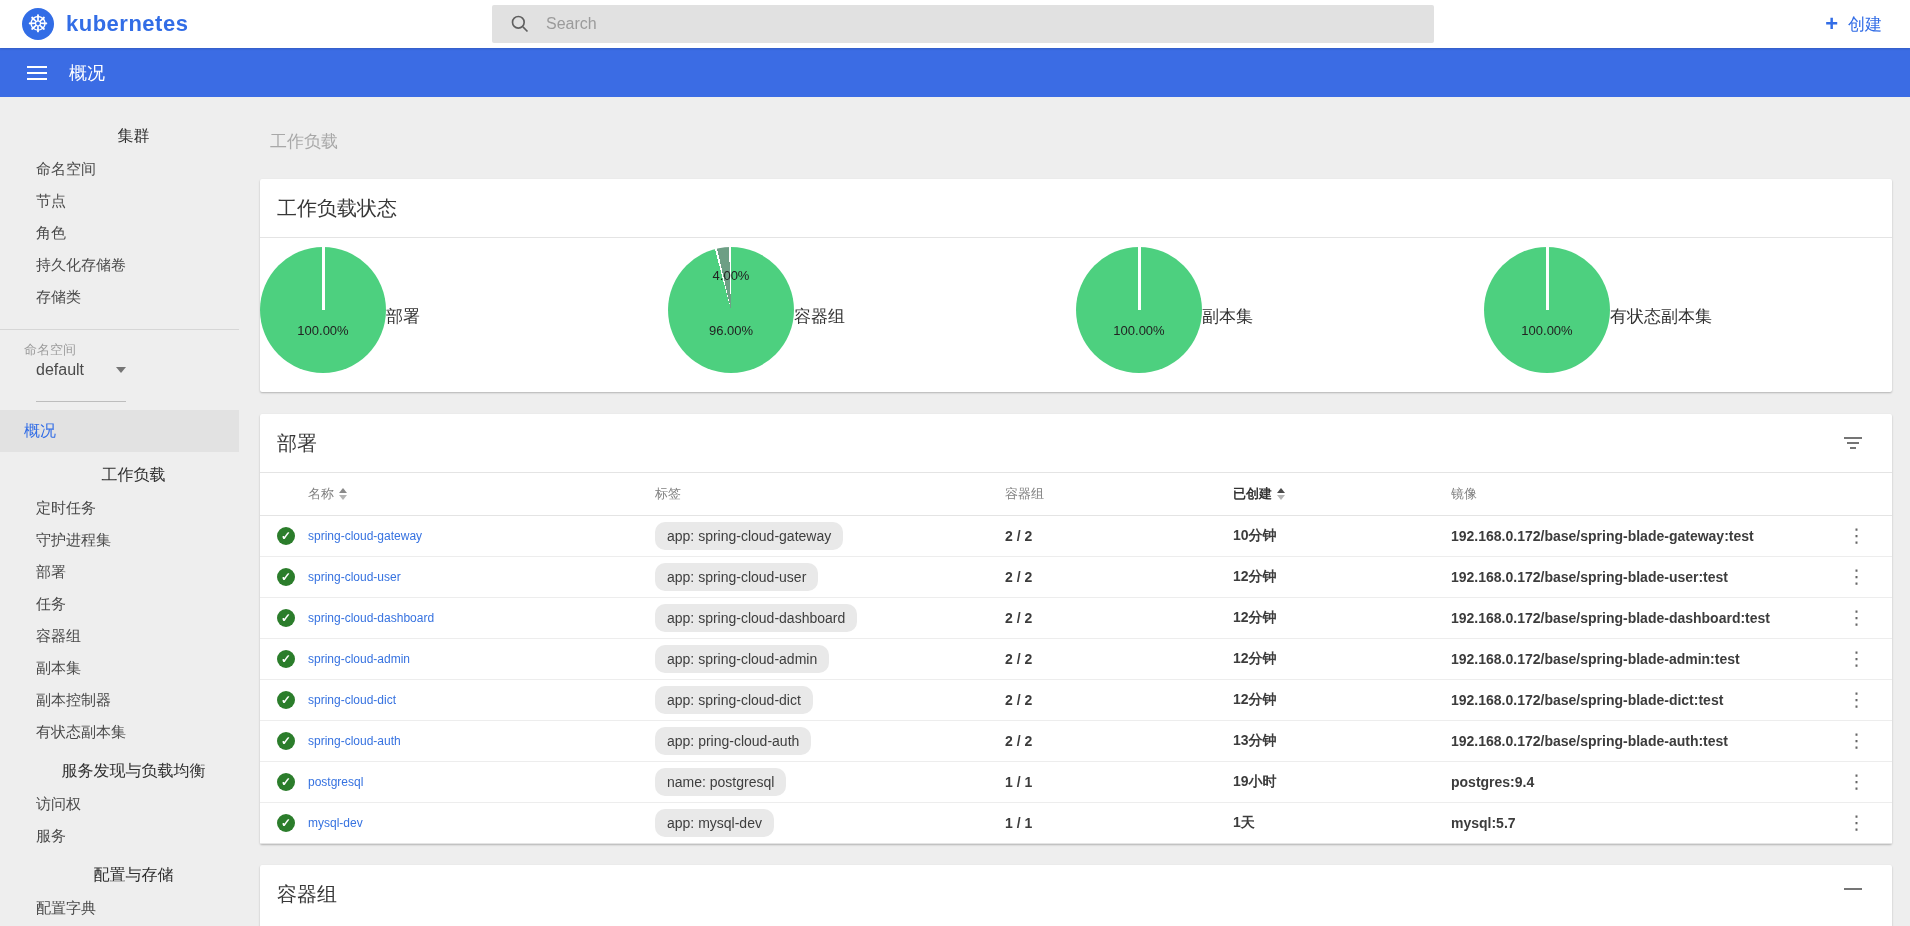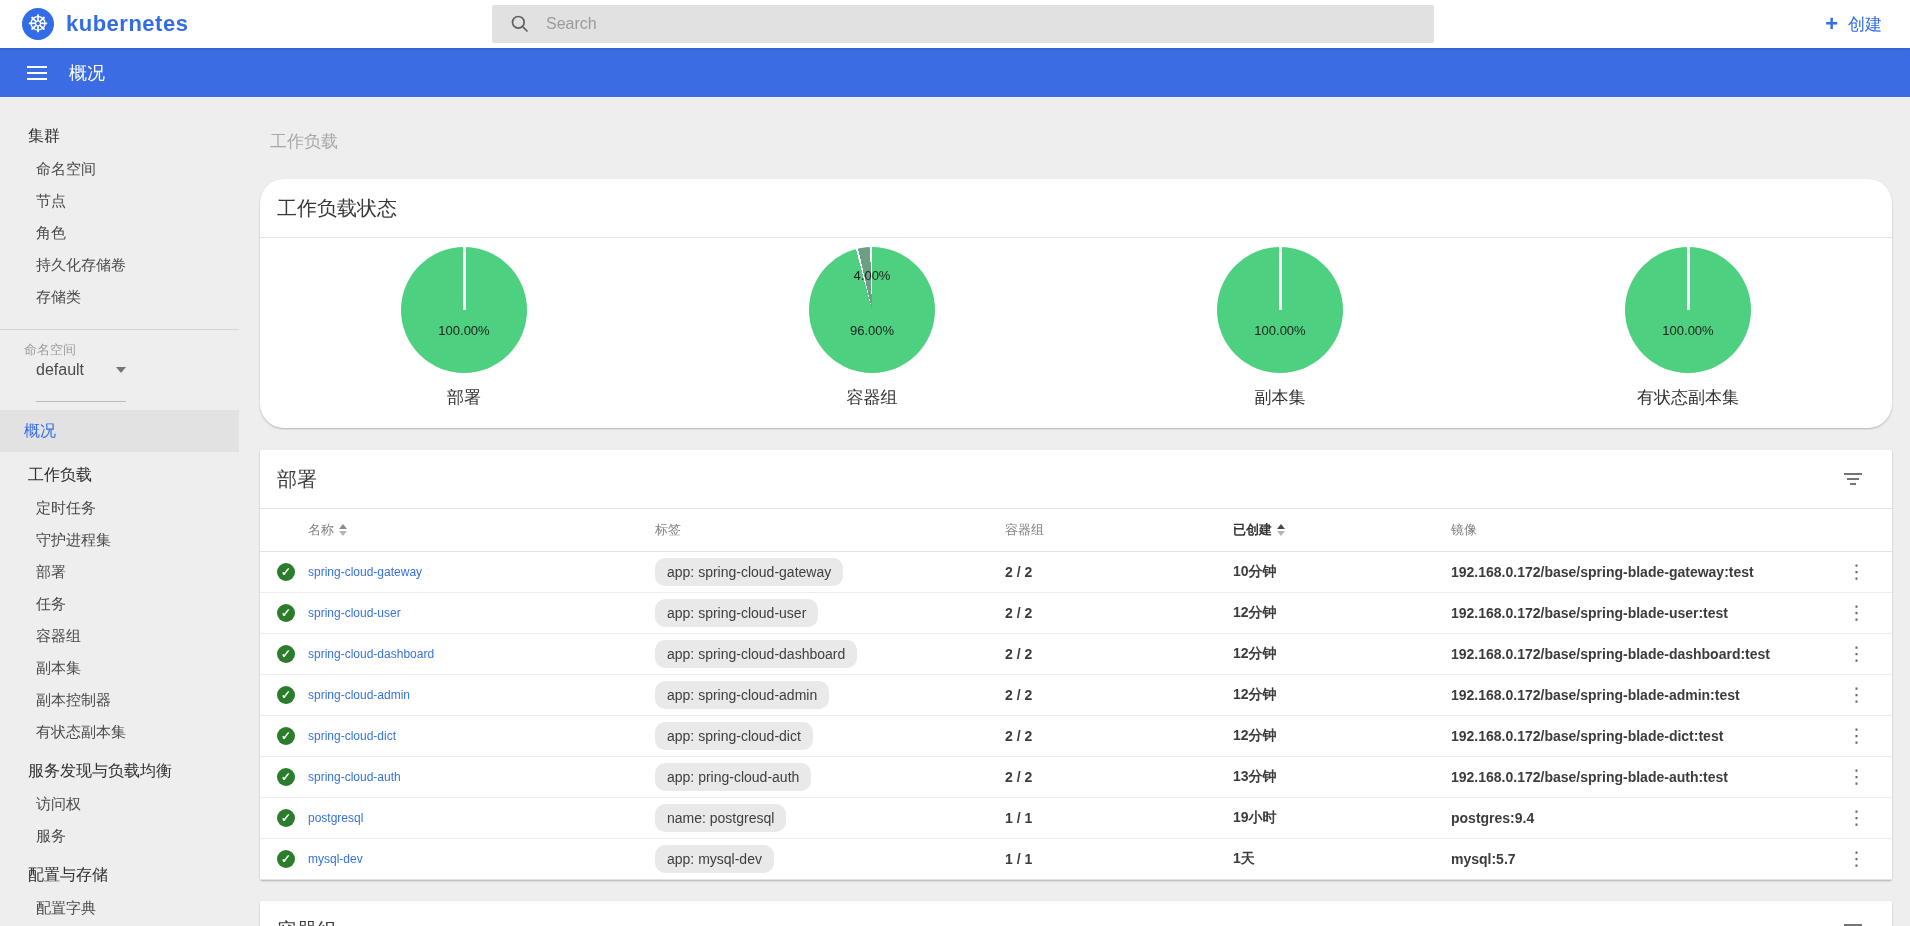--- a/index.html
+++ b/index.html
@@ -48,21 +48,21 @@
     display:flex; align-items:center; z-index:4;
   }
   .hamburger{ margin-left:27px; width:20px; cursor:pointer; }
   .hamburger span{ display:block; height:2px; background:#fff; margin:4px 0; }
   .toolbar-title{ color:#fff; font-size:18px; margin-left:22px; }
   
   .sidebar{
     position:absolute; left:0; top:97px; width:239px; height:829px;
     padding-top:16px; overflow:hidden;
   }
-  .nav-section{ height:34px; line-height:34px; padding-left:28px; font-size:16px; color:#2f2f2f; margin-top:6px; cursor:pointer; white-space:nowrap; }
+  .nav-section{ height:34px; line-height:34px; padding-left:28px; font-size:16px; color:#2f2f2f; margin-top:6px; cursor:pointer; white-space:nowrap;text-align:center; }
   .nav-item{ height:32px; line-height:32px; padding-left:36px; font-size:15px; color:#4a4a4a; cursor:pointer; white-space:nowrap; }
   .nav-divider{ border-top:1px solid #d6d6d6; margin:16px 0 8px 0; }
   .ns-label{ height:24px; line-height:24px; padding-left:24px; font-size:13px; color:#9c9c9c; }
   .ns-select{
     position:relative; height:40px; margin:0 0 8px 36px; width:90px;
     display:flex; align-items:center; justify-content:space-between;
     font-size:16px; color:#4a4a4a; cursor:pointer;
     border-bottom:1px solid #bdbdbd; padding-bottom:24px;
   }
   .caret-down{ width:0; height:0; border-left:5px solid transparent; border-right:5px solid transparent; border-top:6px solid #757575; }
@@ -77,23 +77,23 @@
     background:#fff; margin-left:21px; margin-right:18px;
     box-shadow:0 1px 2px rgba(0,0,0,.25); border-radius:2px;
   }
   .card-head{ position:relative; height:58px; }
   .card-title{ position:absolute; left:17px; top:16px; font-size:20px; color:#383838; }
   .filter-icon{ position:absolute; right:30px; top:20px; width:18px; cursor:pointer; }
   .filter-icon i{ display:block; height:2px; background:#757575; margin:3px auto; }
   .filter-icon i:nth-child(1){ width:18px; } .filter-icon i:nth-child(2){ width:12px; } .filter-icon i:nth-child(3){ width:6px; }
   .card-divider{ border-top:1px solid #e4e4e4; }
   
-  #status-card{ margin-top:26px;border-radius:24px; }
+  #status-card{ margin-top:26px; }
   .pies-row{ display:flex; padding:9px 0 19px 0; }
-  .pie-block{ flex:1 1 0; display:flex; flex-direction:column; align-items:center; }
+  .pie-block{ flex:1 1 0; display:flex; flex-direction:row; align-items:center; }
   .pie{ position:relative; width:126px; height:126px; border-radius:50%; background:var(--pie-green,#4dd07f); }
   .pie .topline{ position:absolute; left:calc(50% - 1.5px); top:0; width:3px; height:63px; background:#fff; }
   .pie.pie-split{
     background:conic-gradient(from 0deg,
       var(--pie-green,#4dd07f) 0deg 345.2deg,
       #fff 345.2deg 347.2deg,
       var(--pie-dark-green,#6d9f85) 347.2deg 358.2deg,
       #fff 358.2deg 360deg);
   }
   .pie-pct{ position:absolute; left:0; width:126px; text-align:center; font-size:13px; color:#222; }

